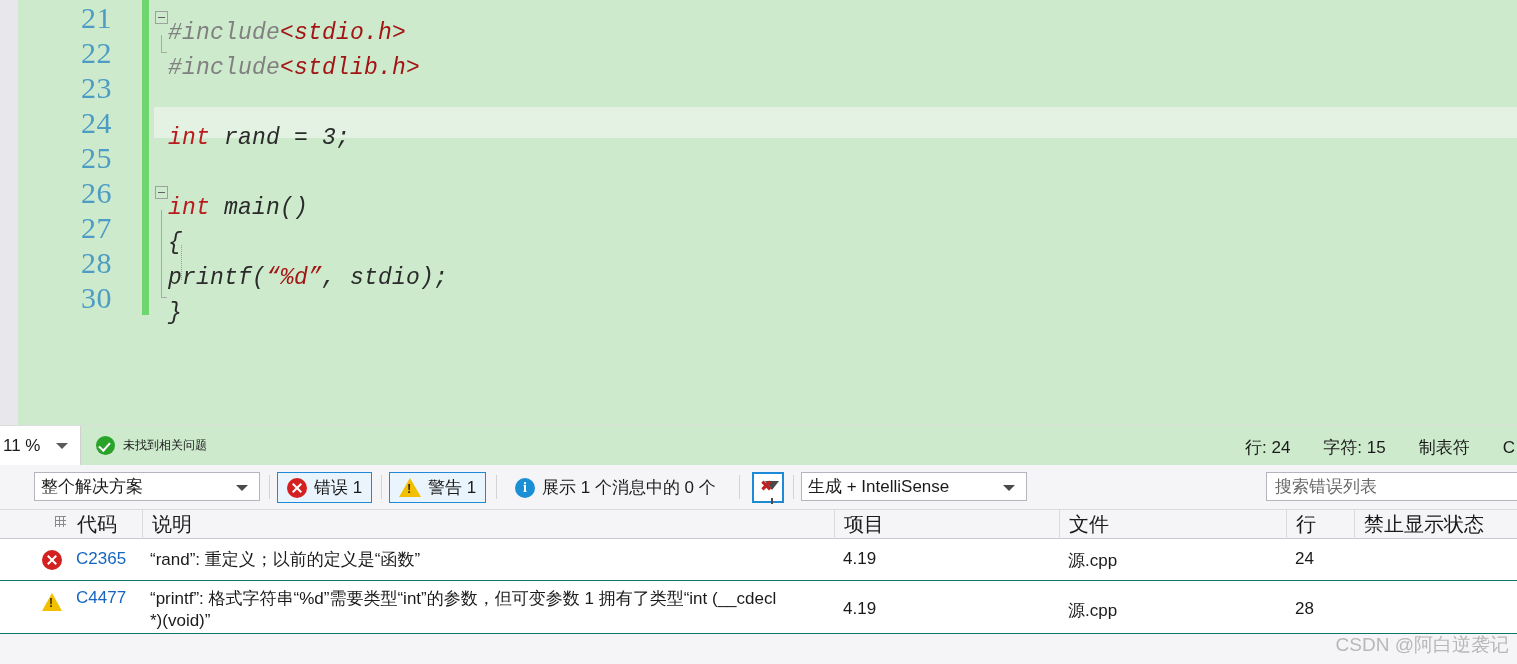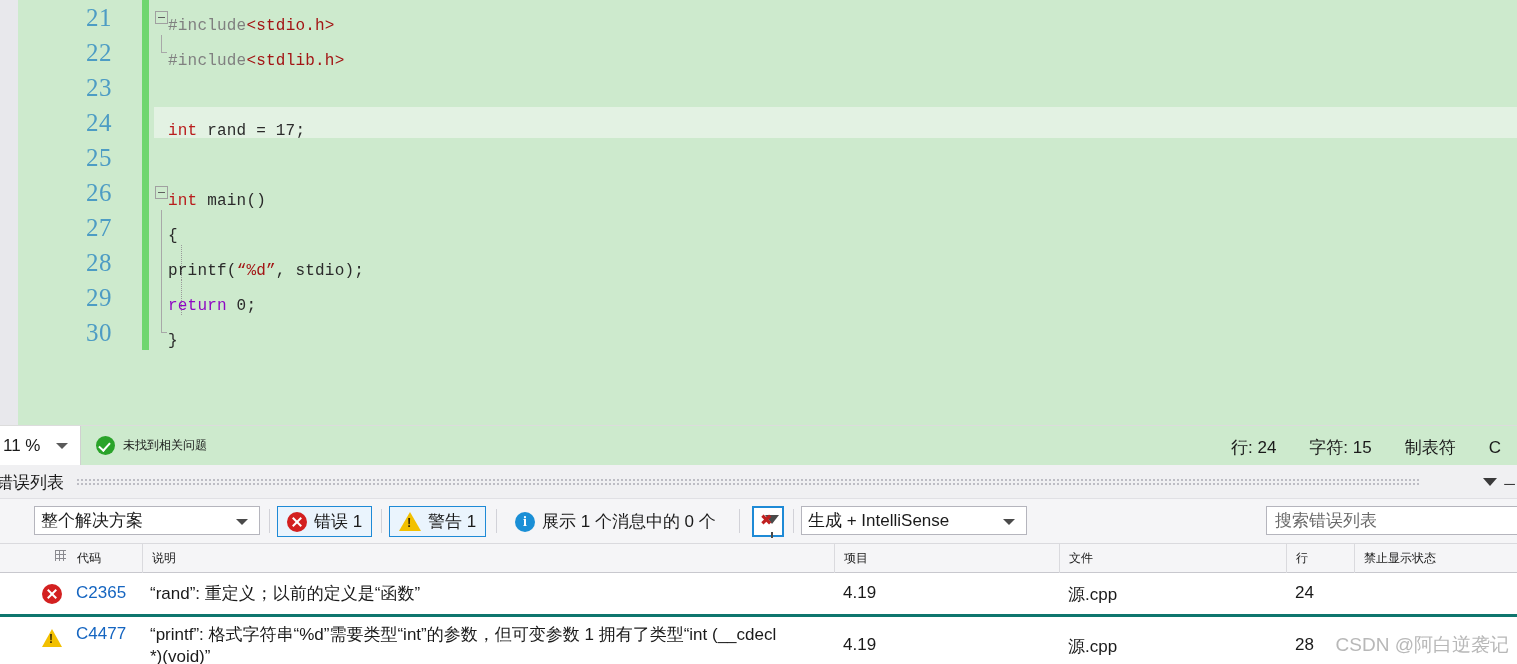--- a/index.html
+++ b/index.html
@@ -56,21 +56,21 @@
     height: 31px;
     background: #e3f2e3;
   }
   .ln {
     position: absolute;
     left: 0;
     width: 94px;
     text-align: right;
     color: #4d9cc4;
     font-family: "Liberation Serif", "DejaVu Serif", serif;
-    font-size: 25px;
+    font-size: 30px;
     letter-spacing: 0.5px;
   }
   .changebar {
     position: absolute;
     left: 124px; top: 0;
     width: 7px;
     height: 35px;
     background: #6fd66f;
   }
   .glyph {
@@ -106,25 +106,26 @@
     position: absolute;
     left: 0; top: 17px;
     width: 6px; height: 1px;
     background: #a8a8a8;
   }
   .vline.inner {
     left: 163px;
   }
   .code-text {
     position: absolute;
-    left: 150px; top: 9px;
+    left: 150px; top: 16px;
     font-family: "Liberation Mono", "DejaVu Sans Mono", monospace;
-    font-size: 16px;
+    font-size: 23px;
     color: #2b2b2b;
     letter-spacing: 0.2px;
+    font-style: italic;
   }
   .k-blue   { color: #b91c1c; }
   .k-purple { color: #8f08c4; }
   .k-red    { color: #a31515; }
   .k-gray   { color: #808080; }
   .k-dark   { color: #2b2b2b; }
 
   
   #statusbar {
     position: absolute;
@@ -189,21 +190,21 @@
   .status-issue-text {
     font-size: 12px;
     color: #1a1a1a;
   }
   .status-right {
     position: absolute;
     right: 0; top: 10px;
     display: flex;
     align-items: center;
     gap: 33px;
-    padding-right: 16px;
+    padding-right: 2px;
     font-size: 17px;
     color: #1a1a1a;
     white-space: nowrap;
   }
 
   
   #errorpanel {
     position: absolute;
     left: 0; top: 465px;
     width: 1517px;
@@ -422,41 +423,41 @@
     background: #f5f5f7;
     border-top: 1px solid #dadade;
     border-bottom: 1px solid #c8c8ce;
     box-sizing: border-box;
   }
   .hcell {
     position: absolute;
     top: 0;
     height: 29px;
     line-height: 29px;
-    font-size: 12px;
+    font-size: 20px;
     color: #1a1a1a;
     border-right: 1px solid #dadade;
     box-sizing: border-box;
     padding-left: 9px;
     white-space: nowrap;
   }
   .grid-picker {
     position: absolute;
     left: 55px; top: 6px;
     width: 11px; height: 11px;
     background-image:
       linear-gradient(#8a8a90 1px, transparent 1px),
       linear-gradient(90deg, #8a8a90 1px, transparent 1px);
     background-size: 4px 4px;
   }
   .grid-body { position: relative; background: #ffffff; }
   .grow {
     position: relative;
     background: #ffffff;
-    border-bottom: 3px solid #0f766e;
+    border-bottom: 1px solid #0f766e;
   }
   .grow.r1 { height: 41px; }
   .grow.r2 { height: 52px; }
   .cell {
     position: absolute;
     font-size: 17px;
     color: #1a1a1a;
   }
   .cell.desc {
     line-height: 22px;
@@ -525,21 +526,21 @@
         </div>
         <div class="code-row">
           <span class="ln">23</span>
           <span class="changebar"></span>
           <span class="code-text"></span>
         </div>
         <div class="code-row current">
           <div class="row-bg"></div>
           <span class="ln">24</span>
           <span class="changebar"></span>
-          <span class="code-text"><span class="k-blue">int</span><span class="k-dark"> rand = 17;</span></span>
+          <span class="code-text"><span class="k-blue">int</span><span class="k-dark"> rand = 3;</span></span>
         </div>
         <div class="code-row">
           <span class="ln">25</span>
           <span class="changebar"></span>
           <span class="code-text"></span>
         </div>
         <div class="code-row">
           <span class="ln">26</span>
           <span class="changebar"></span>
           <span class="glyph"></span>
@@ -551,27 +552,20 @@
           <span class="vline"></span>
           <span class="vline"></span>
           <span class="code-text"><span class="k-dark">{</span></span>
         </div>
         <div class="code-row">
           <span class="ln">28</span>
           <span class="changebar"></span>
           <span class="vline dotted inner"></span>
           <span class="vline"></span>
           <span class="code-text"><span class="k-dark">    printf(</span><span class="k-red">“%d”</span><span class="k-dark">, stdio);</span></span>
-        </div>
-        <div class="code-row">
-          <span class="ln">29</span>
-          <span class="changebar"></span>
-          <span class="vline dotted inner"></span>
-          <span class="vline"></span>
-          <span class="code-text"><span class="k-dark">    </span><span class="k-purple">return</span><span class="k-dark"> 0;</span></span>
         </div>
         <div class="code-row">
           <span class="ln">30</span>
           <span class="changebar"></span>
           <span class="vline elbow"></span>
           <span class="vline elbow"></span>
           <span class="code-text"><span class="k-dark">}</span></span>
         </div>
       </div>
   </div>
@@ -593,26 +587,20 @@
   <div class="status-right">
     <span>行: 24</span>
     <span>字符: 15</span>
     <span>制表符</span>
     <span>C</span>
   </div>
 </div>
 
 <div id="errorpanel">
 
-  <div class="panel-header">
-    <span class="panel-title">错误列表</span>
-    <span class="panel-dots"></span>
-    <span class="panel-chevron"></span>
-    <span class="panel-pin">─</span>
-  </div>
 
   <div class="panel-toolbar">
 
     <div class="scope-select">
       <span class="scope-label">整个解决方案</span>
       <span class="sel-caret"></span>
     </div>
 
     <span class="tb-sep" style="left:233px;"></span>
 

